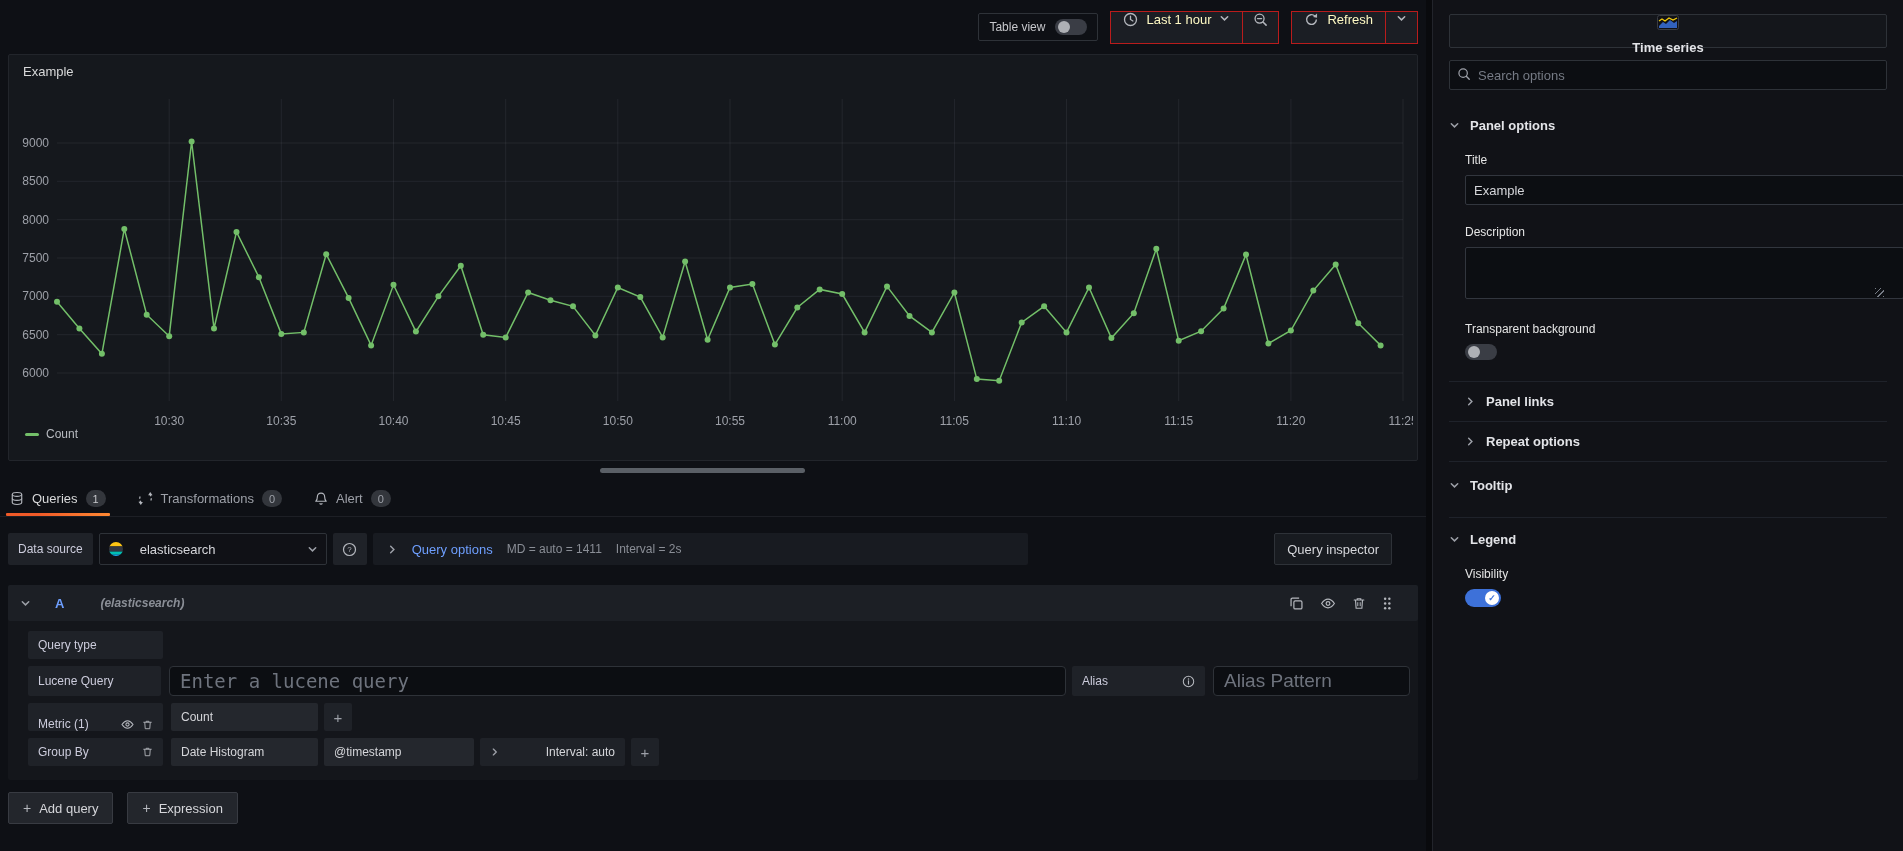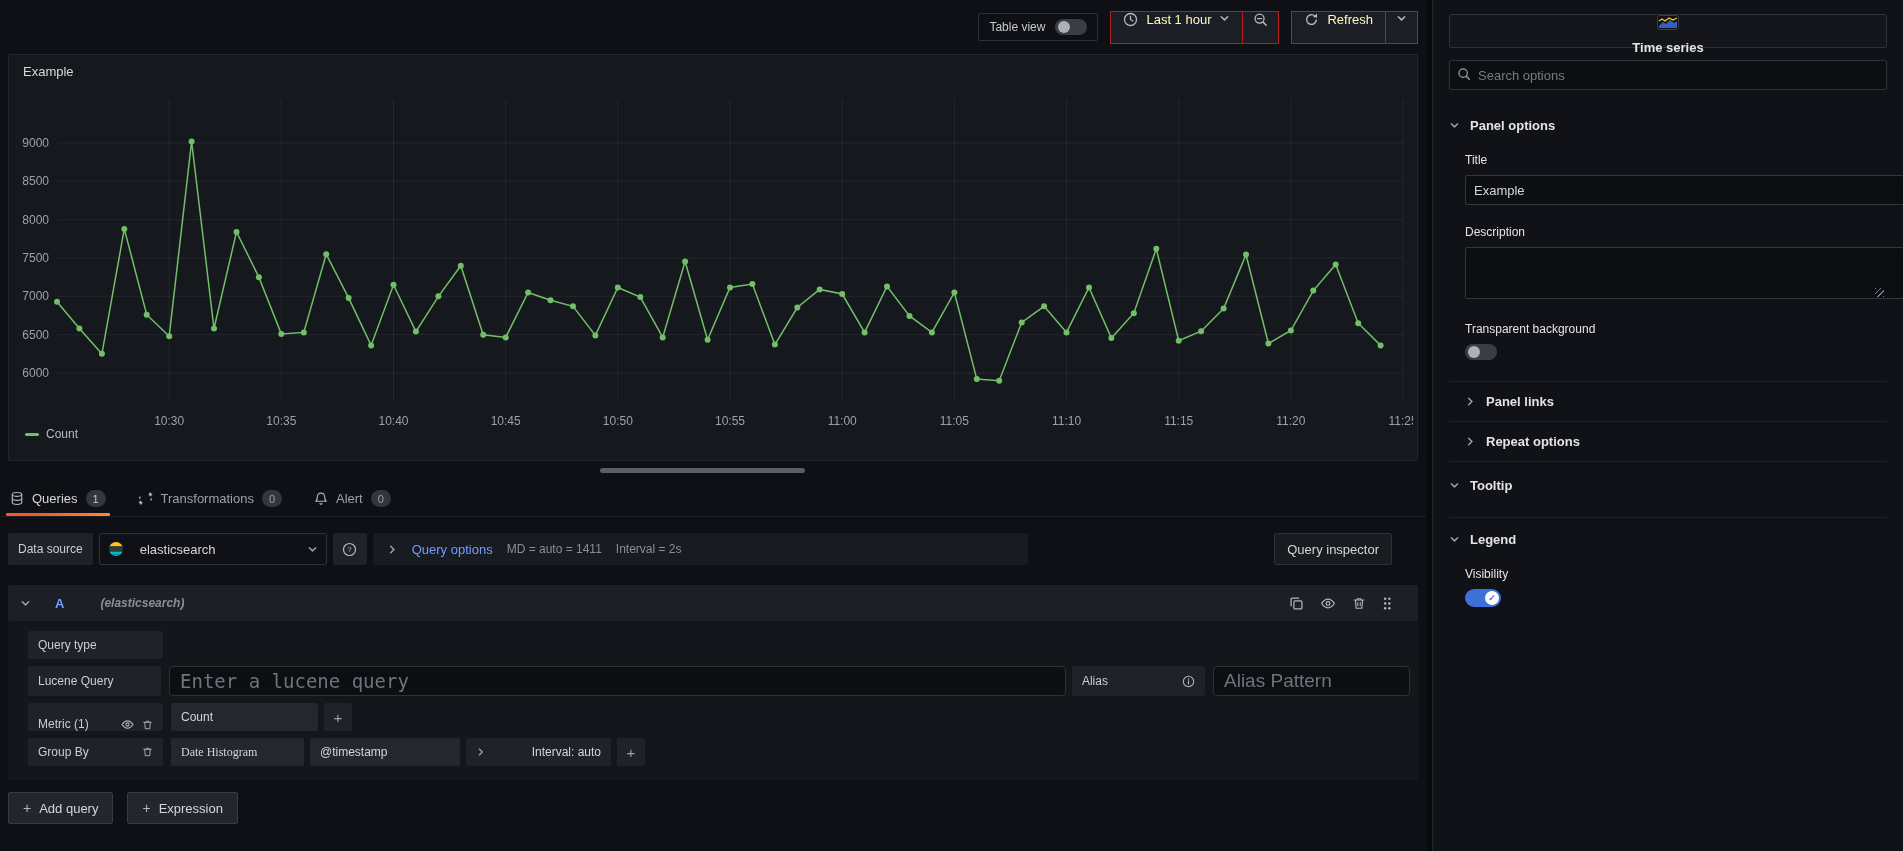--- a/index.html
+++ b/index.html
@@ -450,21 +450,21 @@
             <span class="mini-icons">
               <span class="icon">
                 <svg width="11" height="12" viewBox="0 0 16 16">
                     <path d="M2.5 4h11" stroke="currentColor" stroke-width="1.3" stroke-linecap="round"></path>
                     <path d="M6 4V2.6h4V4" fill="none" stroke="currentColor" stroke-width="1.3"></path>
                     <path d="M4 4l.7 9.4h6.6L12 4" fill="none" stroke="currentColor" stroke-width="1.3"></path>
                   </svg>
               </span>
             </span>
           </div>
-          <div class="valbox" style="width:133px;font-family:Liberation Serif, serif;">Date Histogram</div>
+          <div class="valbox" style="width:147px;">Date Histogram</div>
           <div class="valbox" style="width:150px;">@timestamp</div>
           <div class="valbox intervalbox">
             <span class="icon chev">
               <svg width="10" height="10" viewBox="0 0 12 12">
                   <path d="M4 2.5 L7.5 6 L4 9.5" fill="none" stroke="currentColor" stroke-width="1.6" stroke-linecap="round"></path>
                 </svg>
             </span>
             <span>Interval: auto</span>
           </div>
           <button class="plusbtn">+</button>

